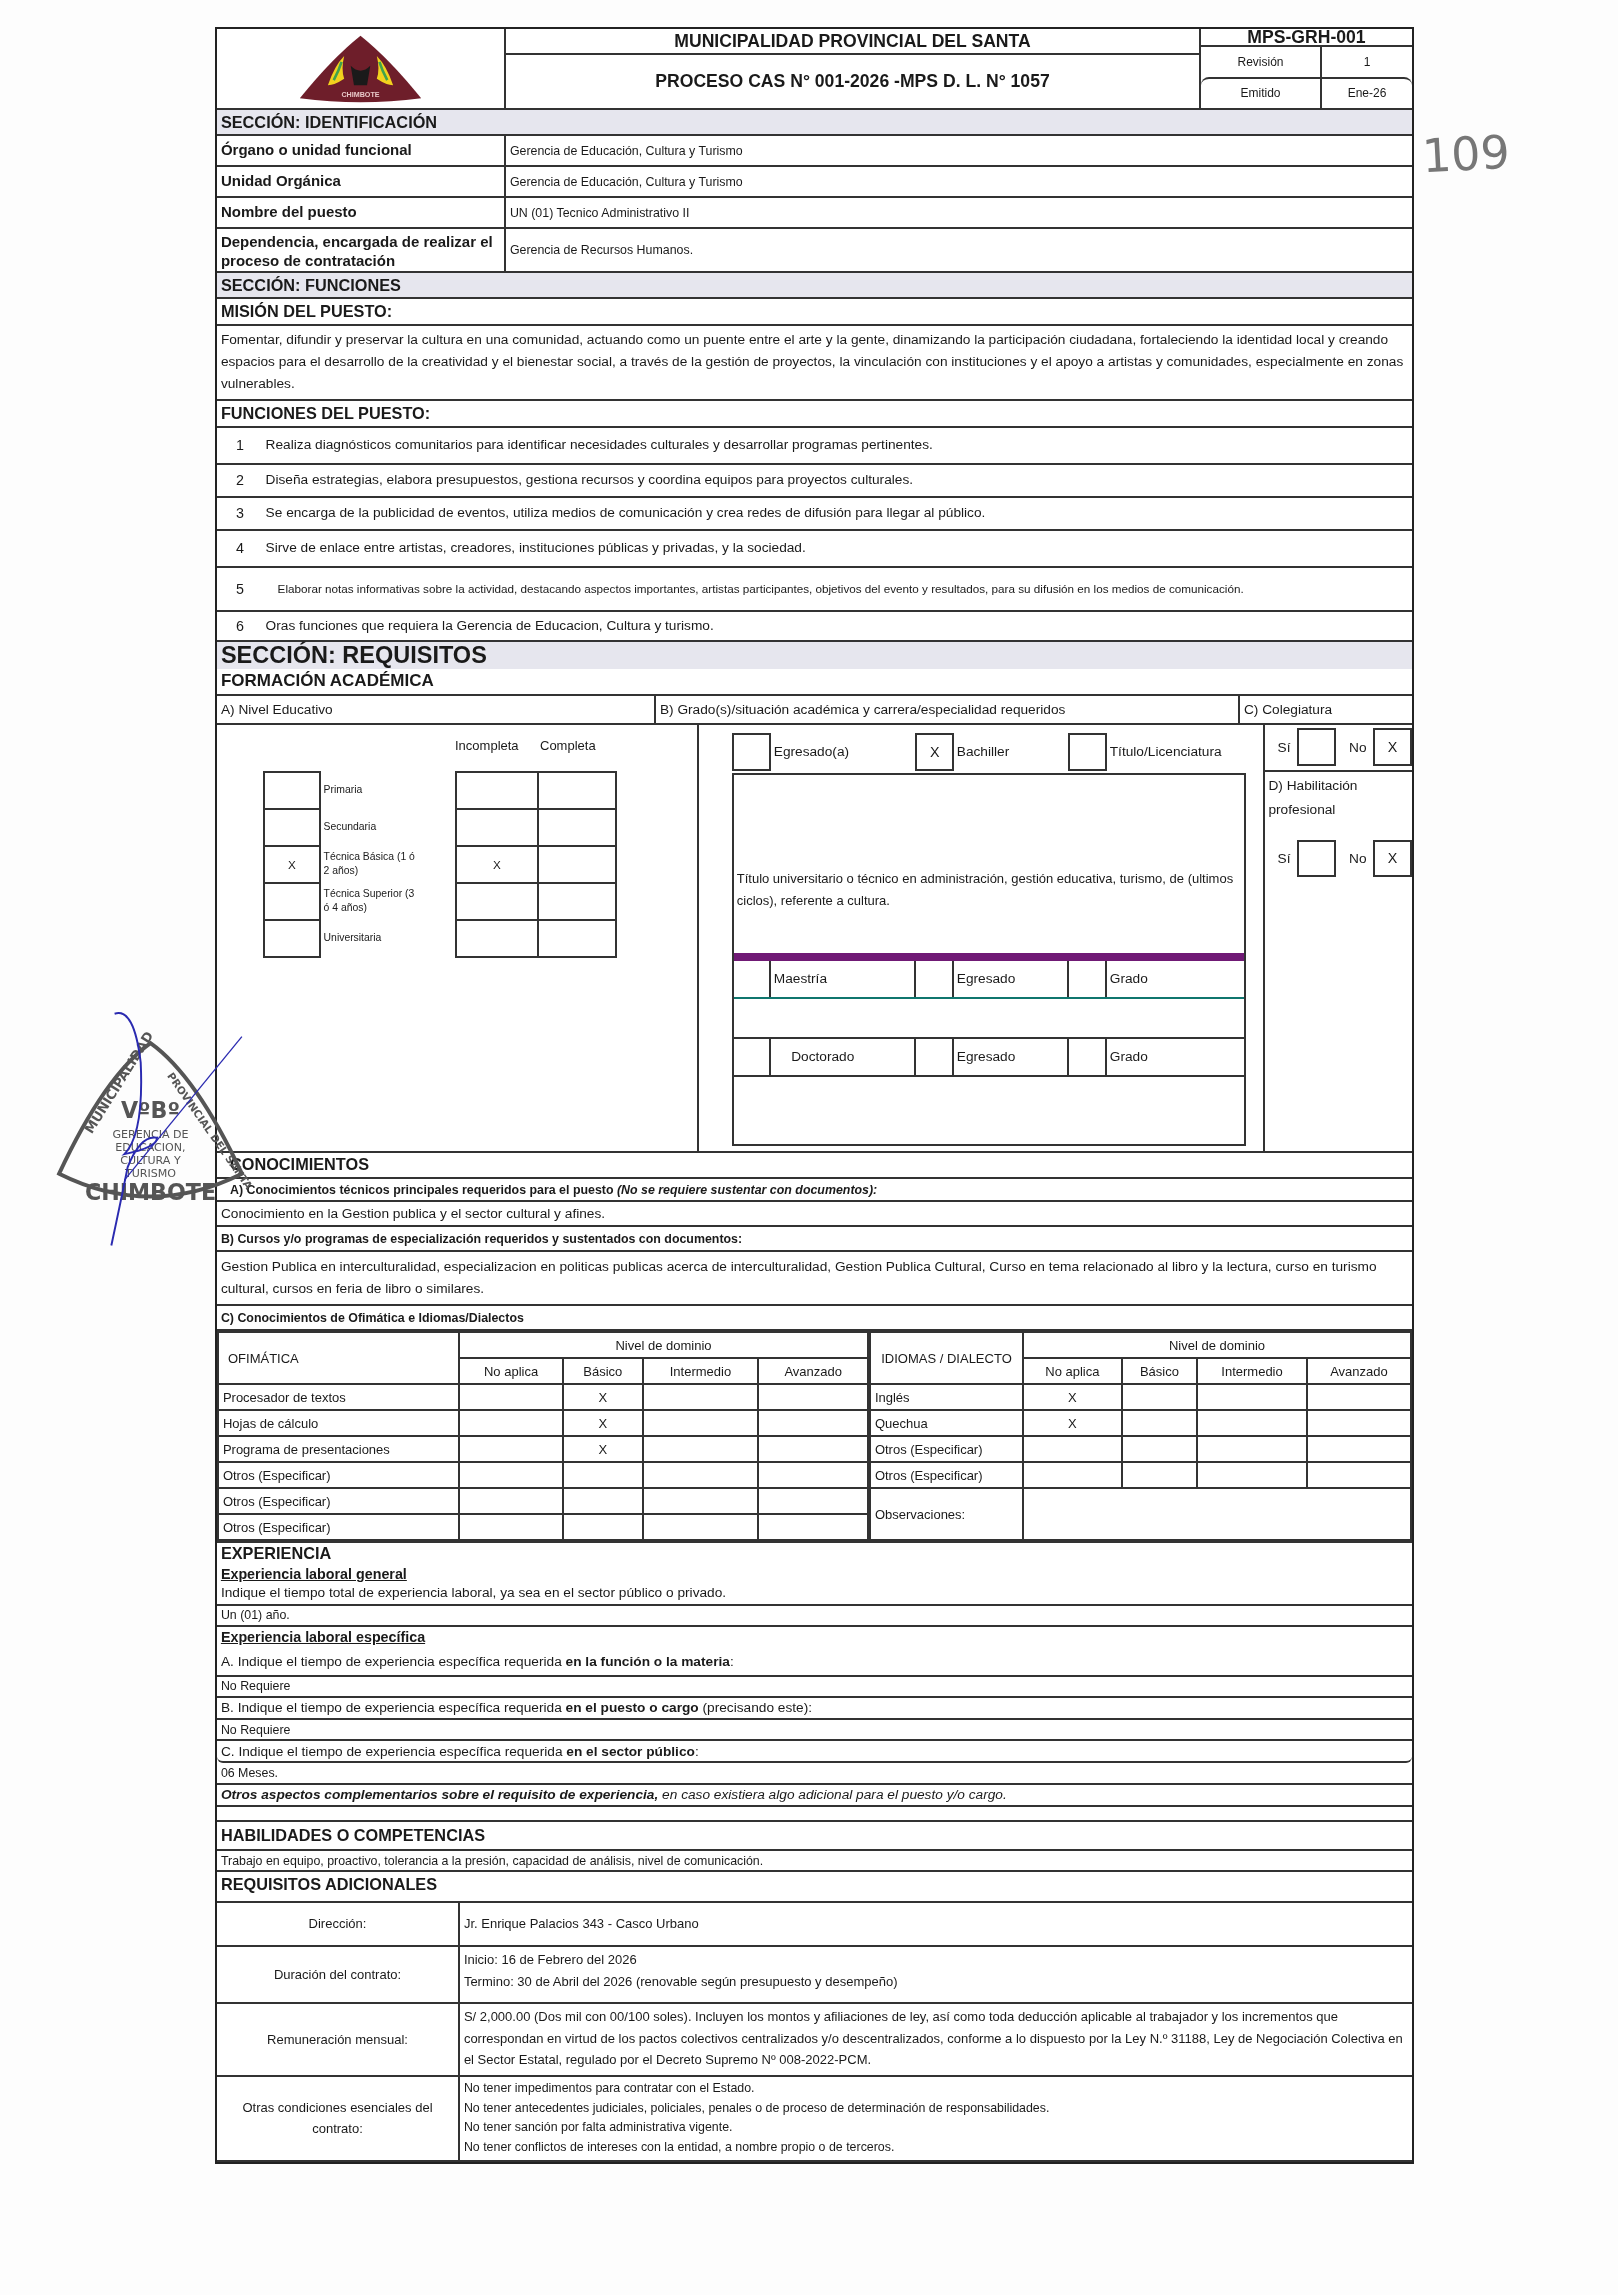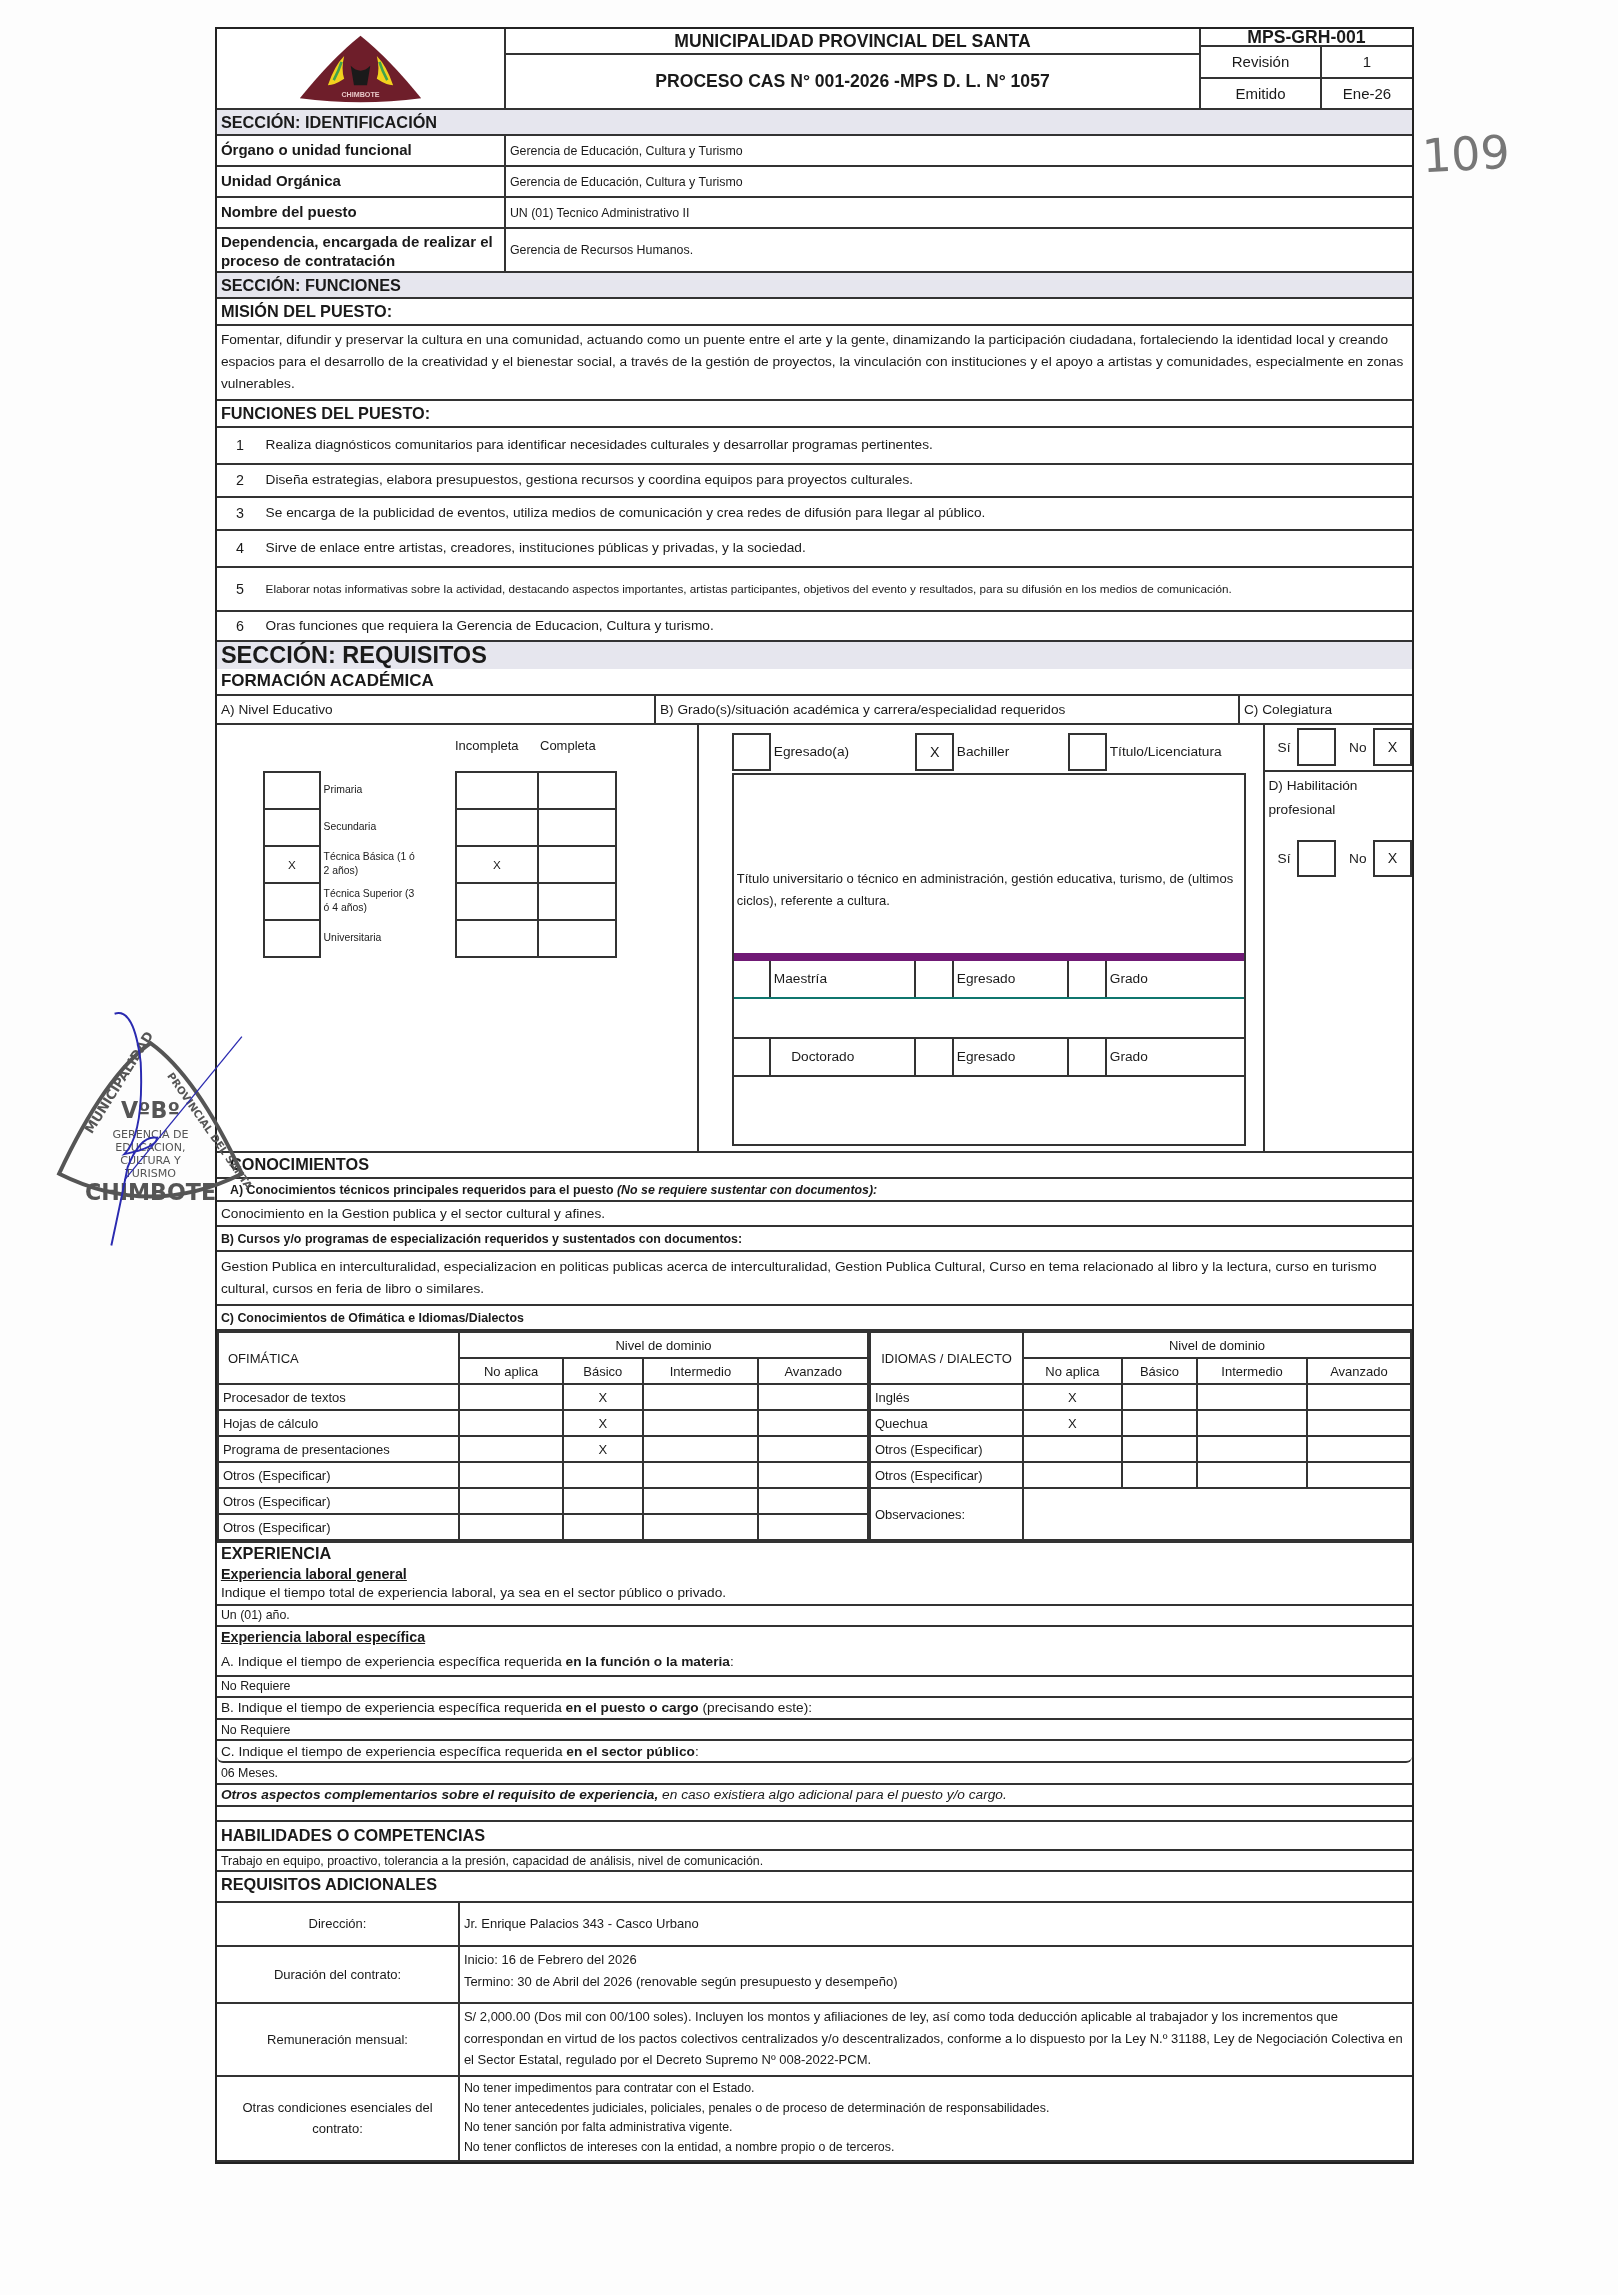--- a/index.html
+++ b/index.html
@@ -14,33 +14,33 @@
   .sub { font-weight: bold; font-size: 16.3px; padding: 2.6px 3.9px; border-bottom: 2px solid #333; }
   .txt { font-size: 13.7px; padding: 3.9px 3.9px; line-height: 22px; border-bottom: 2px solid #333; }
   
   .hdr { display: flex; height: 81px; border-bottom: 2px solid #333; }
   .hdr .logo { width: 287px; display: flex; align-items: center; justify-content: center; }
   .hdr .titles { flex: 1; border-left: 2px solid #333; display: flex; flex-direction: column; }
   .hdr .titles .t1 { height: 26px; border-bottom: 2px solid #333; display: flex; align-items: center; justify-content: center; font-weight: bold; font-size: 17.6px; }
   .hdr .titles .t2 { flex: 1; display: flex; align-items: center; justify-content: center; font-weight: bold; font-size: 17.6px; }
   .hdr .meta { width: 213px; border-left: 2px solid #333; display: flex; flex-direction: column; }
   .hdr .meta .code { height: 18px; border-bottom: 2px solid #333; display: flex; align-items: center; justify-content: center; font-weight: bold; font-size: 17.6px; }
-  .hdr .meta .kv { flex: 1; display: flex; font-size: 15px; }
+  .hdr .meta .kv { flex: 1; display: flex; font-size: 12px; border-radius: 8px; }
   .hdr .meta .kv + .kv { border-top: 2px solid #333; }
   .hdr .meta .kv span { display: flex; align-items: center; justify-content: center; }
   .hdr .meta .kv span:first-child { width: 121px; border-right: 2px solid #333; }
   .hdr .meta .kv span:last-child { flex: 1; }
   
   .id-label { width: 287px; font-weight: bold; font-size: 15px; padding: 2.6px 3.9px; line-height: 21px; }
   .id-value { flex: 1; border-left: 2px solid #333; font-size: 12.4px; padding: 2.6px 3.9px; display: flex; align-items: center; }
   
   .fn { display: flex; border-bottom: 2px solid #333; margin-left: 0; }
   .fn .num { width: 46px; text-align: center; font-size: 14.3px; display: flex; align-items: center; justify-content: center; }
   .fn .desc { flex: 1; font-size: 13.7px; padding: 3.9px 2.6px; display: flex; align-items: center; line-height: 19.6px; }
-  .fn .desc.small { font-size: 11.7px; }
+  .fn .desc.small { font-size: 11.7px; margin-left: 12px; }
   
   .form-head { display: flex; border-bottom: 2px solid #333; height: 29px; }
   .form-head .c { font-size: 13.7px; padding: 2.6px 3.9px; display: flex; align-items: center; }
   .box { border: 2px solid #333; width: 39px; display: inline-flex; align-items: center; justify-content: center; font-size: 14.3px; }
   .grid-table { border-collapse: collapse; }
   .grid-table td { border: 2px solid #333; }
   table.knw { width: 100%; border-collapse: collapse; font-size: 13px; }
   table.knw td { border: 2px solid #333; height: 26px; padding: 0 3.9px; }
   table.knw td.c { text-align: center; }
   .req-row { display: flex; border-bottom: 2px solid #333; }

